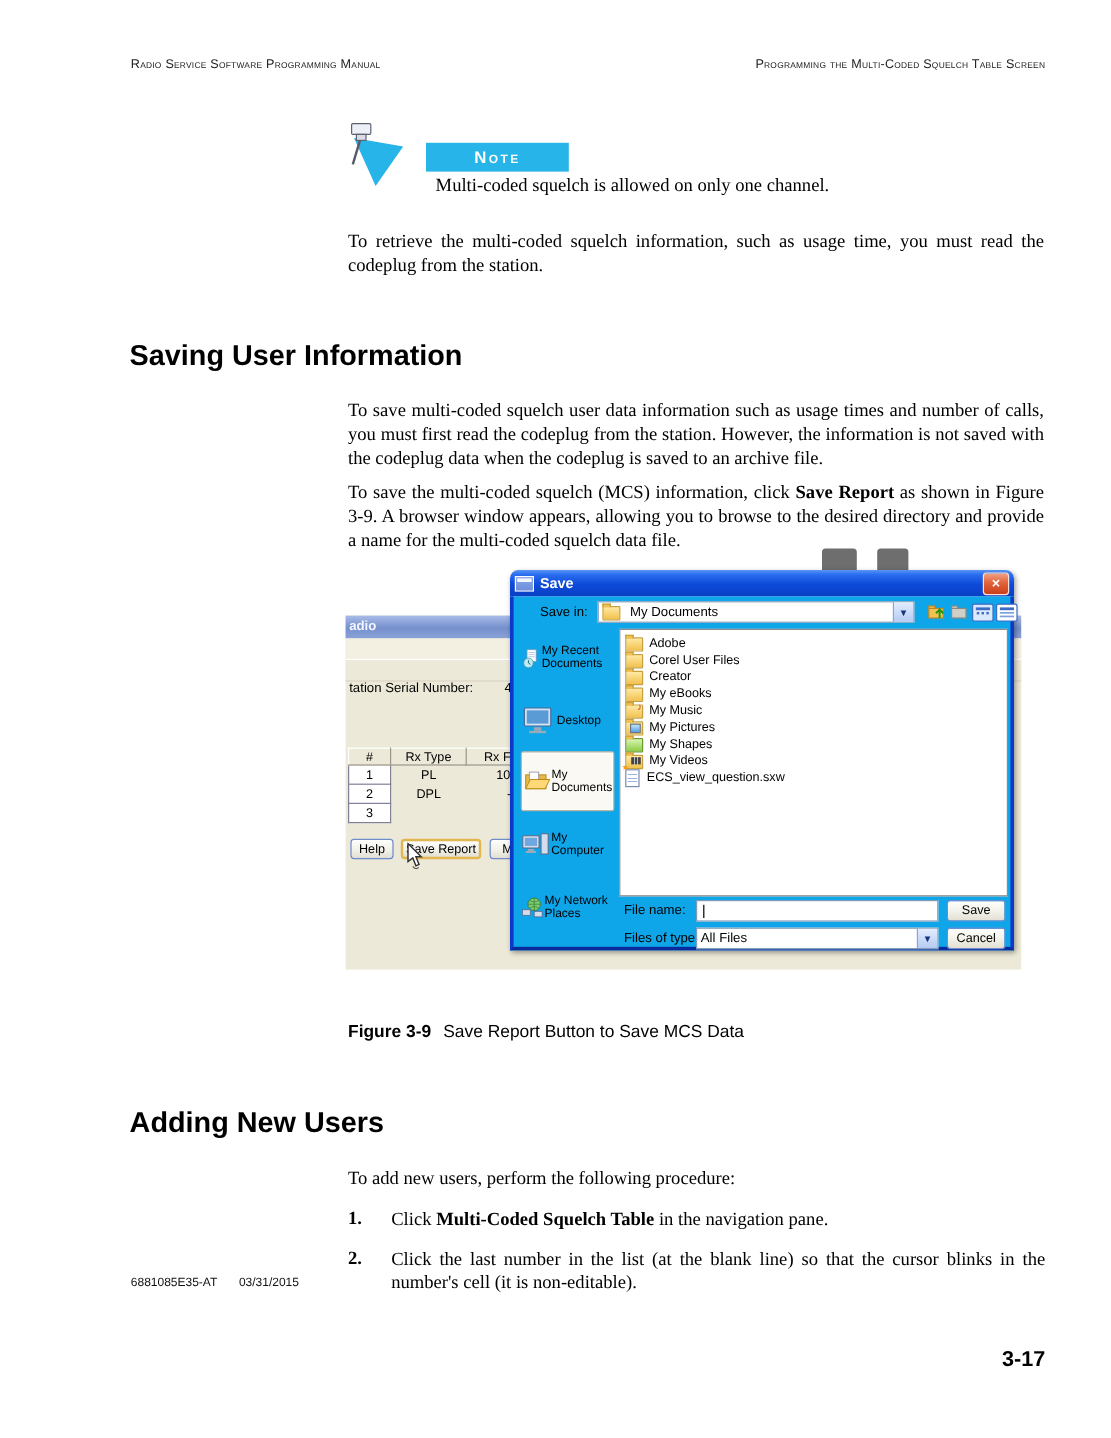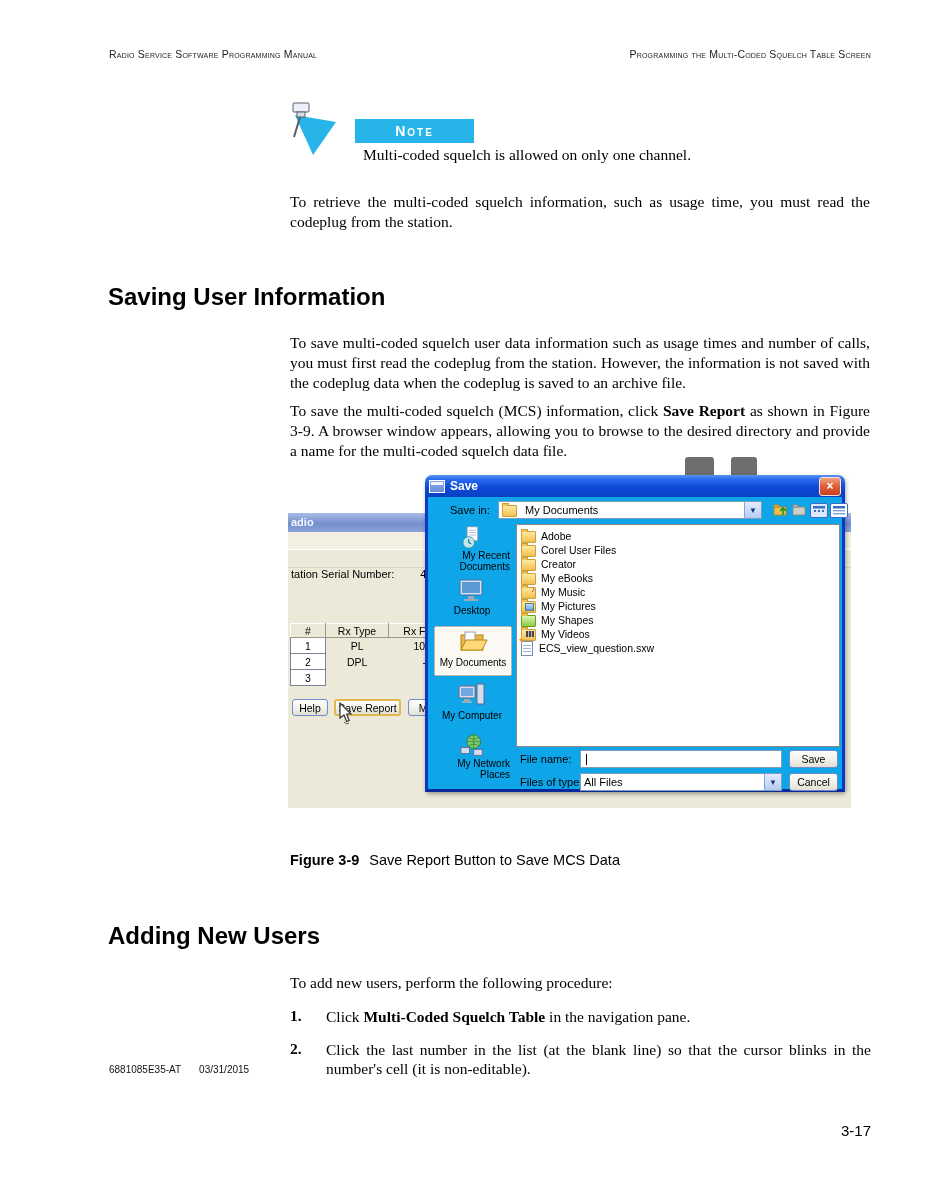--- a/index.html
+++ b/index.html
@@ -20,21 +20,21 @@
       font-variant:small-caps;font-size:14px;letter-spacing:2px;
       display:flex;align-items:center;justify-content:center}
   .note-text{left:363px;top:146px;font-size:15.5px}
   .figcap{left:290px;top:852px;font-family:"Liberation Sans",sans-serif;font-size:14.5px}
   .figcap .lbl{font-weight:bold;margin-right:10px}
   .stepnum{left:290px;width:26px;font-size:15.5px;font-weight:bold}
   .steptxt{left:326px;width:545px;font-size:15.5px;line-height:19px;text-align:justify}
   .foot{font-family:"Liberation Sans",sans-serif;font-size:10px;color:#111;top:1064px}
   .foot .sp{margin-left:18px}
   .pagenum{right:55px;top:1122px;font-family:"Liberation Sans",sans-serif;
-           font-weight:normal;font-size:15px}
+           font-weight:bold;font-size:18px}
 
   
   .shot{left:288px;top:455px;width:563px;height:354px;
         font-family:"Liberation Sans",sans-serif;font-size:11px}
   .tabfrag{background:#6e6e6e;border-radius:3px 3px 0 0;height:18px;top:2px}
   .appwin{left:0;top:58px;width:563px;height:295px;background:#ece9d8}
   .appbar{height:19px;background:linear-gradient(180deg,#a9bce8,#7590cc 55%,#8aa2d9);
           color:#f4f6ff;font-weight:bold;font-size:11px;line-height:19px;padding-left:3px}
   .strip1{height:17px;background:#f3f0e2;border-bottom:1px solid #fff}
   .strip2{height:17px;background:#ece9d8;border-bottom:1px solid #d9d5c4}
@@ -81,21 +81,21 @@
   .darr{margin-left:auto;width:16px;height:100%;
        background:linear-gradient(180deg,#e2ecfd,#b6cbf4);
        border-left:1px solid #86a3e3;color:#17367a;font-size:8px;
        display:flex;align-items:center;justify-content:center}
   .tbico{position:absolute;top:5px;width:18px;height:16px;display:flex;
        align-items:center;justify-content:center}
   .viewbox{border:1px solid #3c6cc4;background:#fff;border-radius:2px}
 
   .places{left:6px;top:27px;width:76px;position:absolute}
   .place{position:absolute;left:0;width:76px;height:48px;display:flex;
-       flex-direction:column;align-items:center;font-size:10px;text-align:right;
+       flex-direction:row;align-items:center;font-size:10px;text-align:left;
        line-height:11px}
   .place.sel{background:#faf9f3;border:1px solid #b9b5a4;border-radius:2px;
        box-shadow:inset 0 0 0 1px #fff}
   .place svg{margin:2px 0 1px}
 
   .flist{position:absolute;left:88px;top:27px;width:322px;height:221px;
        background:#fff;border:1px solid #8a8a8a;overflow:hidden}
   .frow{display:flex;align-items:center;height:14px;padding-left:4px;font-size:10.5px}
   .fic{width:13px;height:10px;margin-right:5px;position:relative;flex:none;
        background:linear-gradient(#ffe9a2,#f2c14e);border:1px solid #c8a03e;

